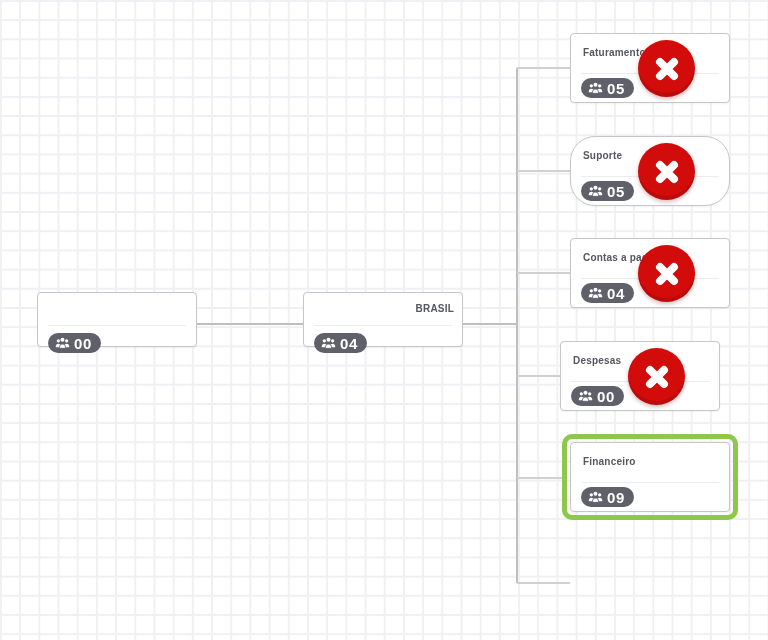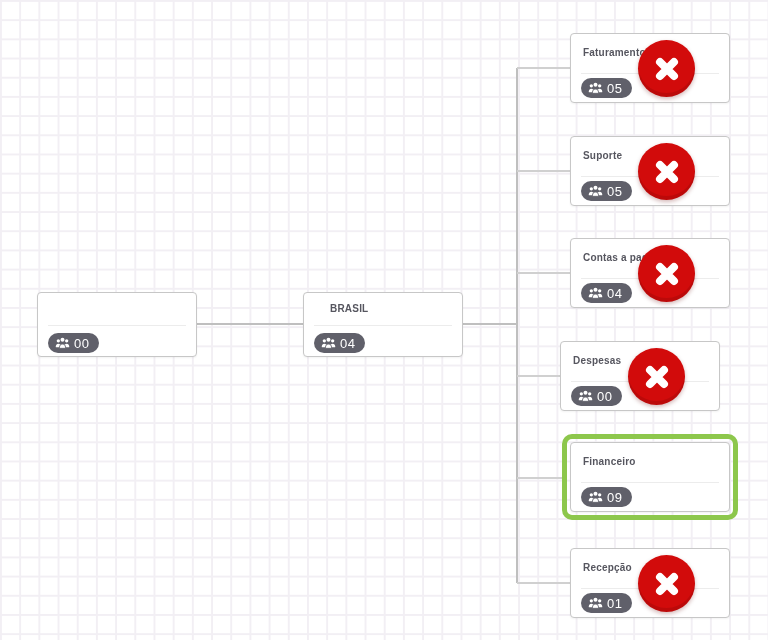--- a/index.html
+++ b/index.html
@@ -27,37 +27,37 @@
   }
   svg.connectors{position:absolute;left:0;top:0;width:768px;height:640px;pointer-events:none;}
   svg.connectors line{stroke:var(--connector);stroke-width:2;}
   svg.connectors line.branch{stroke:var(--connector-light);}
 
   .node{
     position:absolute;width:160px;height:70px;
     background:#fff;border:1px solid var(--node-border);border-radius:4px;
     box-shadow:0 1px 2px rgba(0,0,0,.05);
   }
-  .node.small{height:65px;}
+  .node.small{height:55px;text-align:right;}
   .node-title{
     position:absolute;top:13px;left:12px;right:8px;
     font-size:10px;font-weight:600;color:var(--title-color);letter-spacing:.2px;
     white-space:nowrap;overflow:hidden;
   }
   .node.small .node-title{top:10px;left:26px;}
   .node-divider{position:absolute;left:10px;right:10px;top:39px;border-top:1px solid var(--divider);}
   .node.small .node-divider{top:32px;}
   .member-badge{
     position:absolute;left:10px;top:44px;height:20px;
     background:var(--badge-gray);border-radius:10px;
     display:inline-flex;align-items:center;gap:4px;padding:0 9px 0 7px;
   }
   .node.small .member-badge{top:40px;}
   .member-badge svg{width:15px;height:12px;fill:#ffffff;flex:none;}
-  .member-count{color:#fff;font-size:13px;font-weight:normal;letter-spacing:.6px;line-height:1;}
+  .member-count{color:#fff;font-size:15px;font-weight:bold;letter-spacing:.6px;line-height:1;}
 
   .remove-btn{
     position:absolute;left:67px;top:6px;width:57px;height:57px;border:none;cursor:pointer;
     border-radius:50%;background:var(--remove-red);
     box-shadow:0 2px 4px rgba(100,0,0,.28), inset 0 -4px 0 rgba(0,0,0,.10);
     display:flex;align-items:center;justify-content:center;padding:0;
   }
   .remove-btn svg{width:34px;height:34px;display:block;}
 
   .selected-wrap{
@@ -129,21 +129,21 @@
         </svg>
       <span class="member-count">05</span>
     </div>
     <button class="remove-btn">
       <svg viewBox="0 0 34 34">
           <path d="M10 10 L24 24 M24 10 L10 24" stroke="#ffffff" stroke-width="8" stroke-linecap="round" fill="none"></path>
         </svg>
     </button>
   </div>
 
-  <div class="node" style="left:570px;top:136px;">
+  <div class="node" style="left:570px;top:136px;border-radius:25px;">
     <div class="node-title">Suporte</div>
     <div class="node-divider"></div>
     <div class="member-badge">
       <svg viewBox="0 0 18 14">
           <circle cx="4" cy="4.4" r="2"></circle>
           <circle cx="14" cy="4.4" r="2"></circle>
           <path d="M1 11c0-1.8 1.3-3 3-3s3 1.2 3 3v1H1z"></path>
           <path d="M11 11c0-1.8 1.3-3 3-3s3 1.2 3 3v1h-6z"></path>
           <circle cx="9" cy="3.2" r="2.4"></circle>
           <path d="M5.4 12c0-2.2 1.5-3.7 3.6-3.7s3.6 1.5 3.6 3.7v1.4H5.4z" stroke="#60606a" stroke-width="1"></path>
@@ -210,34 +210,14 @@
             <path d="M1 11c0-1.8 1.3-3 3-3s3 1.2 3 3v1H1z"></path>
             <path d="M11 11c0-1.8 1.3-3 3-3s3 1.2 3 3v1h-6z"></path>
             <circle cx="9" cy="3.2" r="2.4"></circle>
             <path d="M5.4 12c0-2.2 1.5-3.7 3.6-3.7s3.6 1.5 3.6 3.7v1.4H5.4z" stroke="#60606a" stroke-width="1"></path>
           </svg>
         <span class="member-count">09</span>
       </div>
     </div>
   </div>
 
-  <div class="node" style="left:570px;top:548px;">
-    <div class="node-title">Recepção</div>
-    <div class="node-divider"></div>
-    <div class="member-badge">
-      <svg viewBox="0 0 18 14">
-          <circle cx="4" cy="4.4" r="2"></circle>
-          <circle cx="14" cy="4.4" r="2"></circle>
-          <path d="M1 11c0-1.8 1.3-3 3-3s3 1.2 3 3v1H1z"></path>
-          <path d="M11 11c0-1.8 1.3-3 3-3s3 1.2 3 3v1h-6z"></path>
-          <circle cx="9" cy="3.2" r="2.4"></circle>
-          <path d="M5.4 12c0-2.2 1.5-3.7 3.6-3.7s3.6 1.5 3.6 3.7v1.4H5.4z" stroke="#60606a" stroke-width="1"></path>
-        </svg>
-      <span class="member-count">01</span>
-    </div>
-    <button class="remove-btn">
-      <svg viewBox="0 0 34 34">
-          <path d="M10 10 L24 24 M24 10 L10 24" stroke="#ffffff" stroke-width="8" stroke-linecap="round" fill="none"></path>
-        </svg>
-    </button>
-  </div>
 
 </div>
 
 </body></html>

